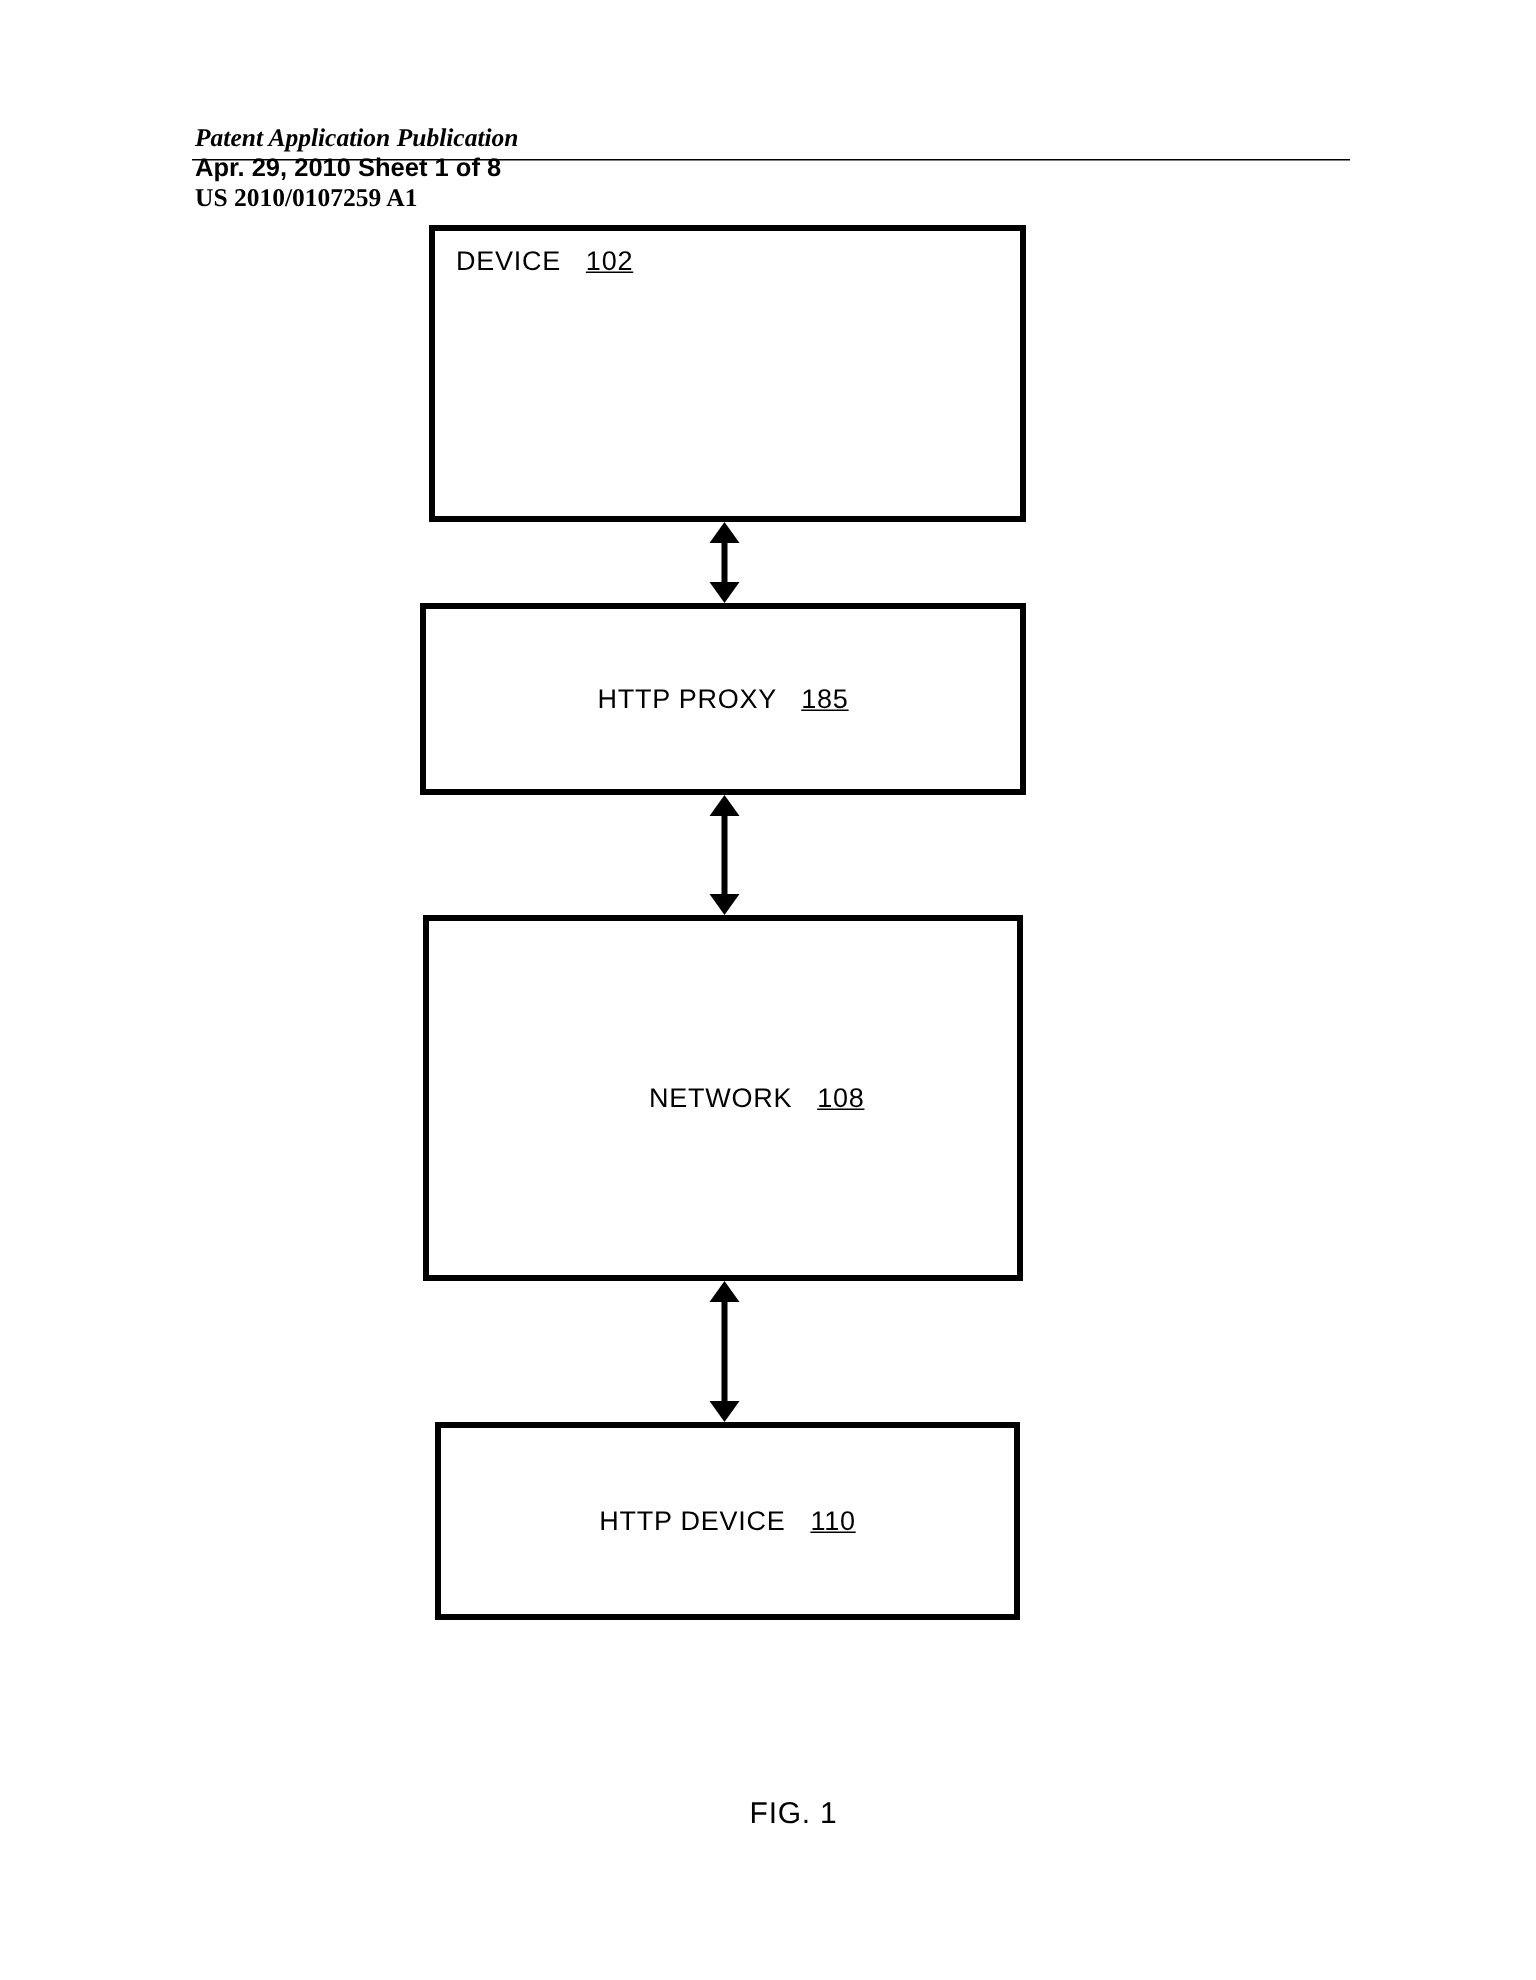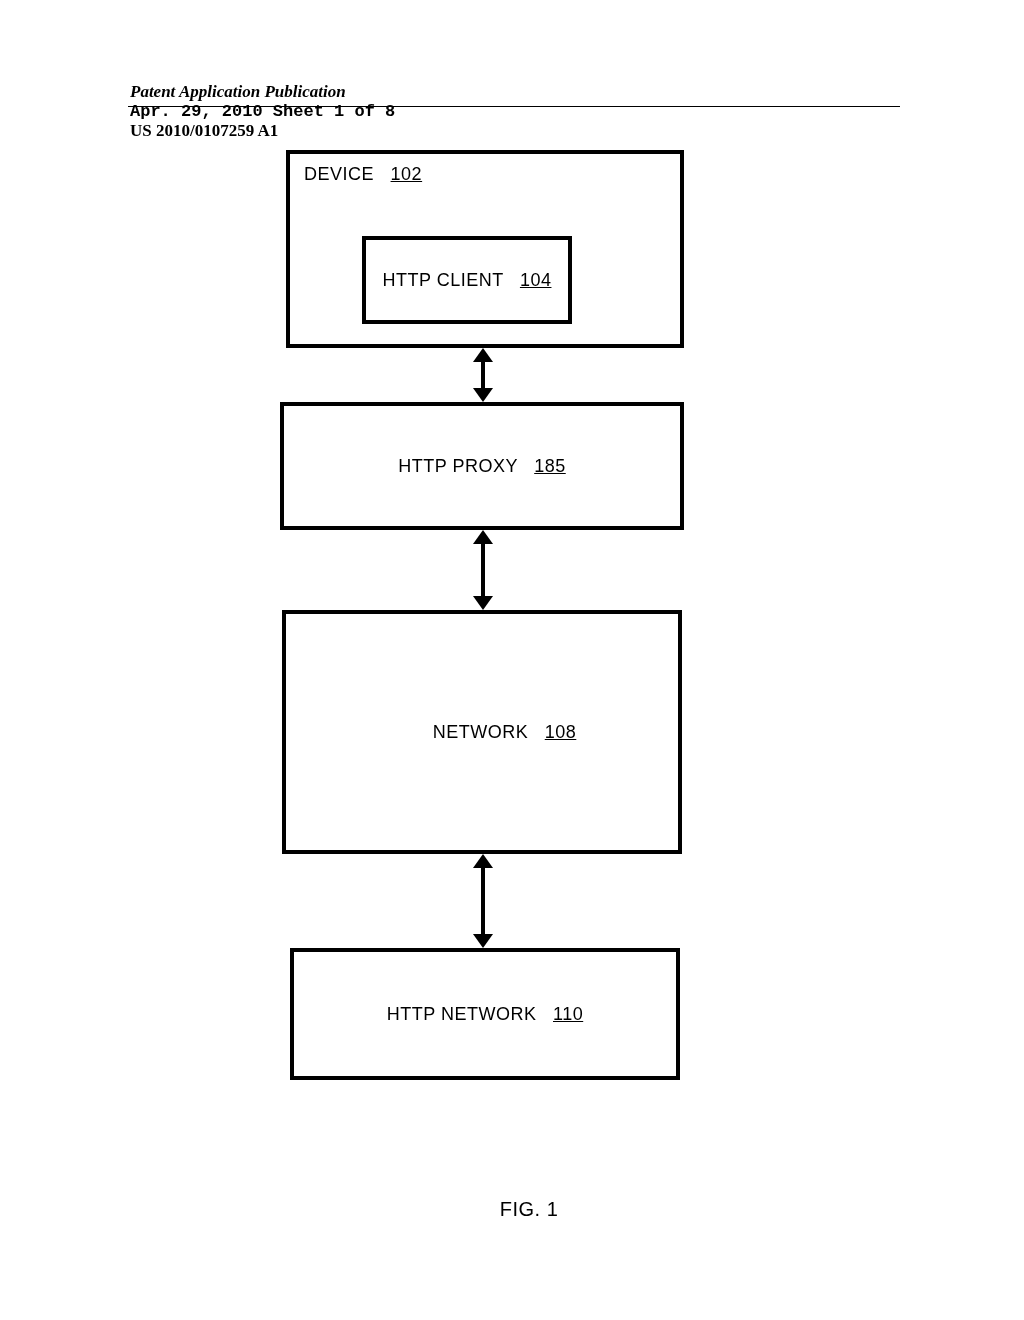--- a/index.html
+++ b/index.html
@@ -22,21 +22,21 @@
     font-size: 17px;
     flex-direction: column;
   }
   .header-left {
     font-weight: bold;
     font-style: italic;
     font-family: "Times New Roman", Times, serif;
   }
   .header-center {
     font-weight: bold;
-    font-family: Liberation Mono, monospace;
+    font-family: Liberation Sans, sans-serif;
     text-align: center;
   }
   .header-right {
     font-weight: bold;
     font-family: "Times New Roman", Times, serif;
     text-align: right;
   }
   .header-rule {
     position: absolute;
     top: 106px;
@@ -180,27 +180,20 @@
 <div class="header-rule"></div>
 
 <div class="diagram-area">
 
   <div class="box device-box">
     <div class="box-label device-label">
       <span>DEVICE</span>
       <span>&nbsp;</span>
       <span class="refnum">102</span>
     </div>
-    <div class="client-box">
-      <div class="box-label">
-        <span>HTTP CLIENT</span>
-        <span>&nbsp;</span>
-        <span class="refnum">104</span>
-      </div>
-    </div>
   </div>
 
   <div class="biarrow arrow1"></div>
 
   <div class="box proxy-box">
     <div class="box-label">
       <span>HTTP PROXY</span>
       <span>&nbsp;</span>
       <span class="refnum">185</span>
     </div>
@@ -213,20 +206,20 @@
       <span>NETWORK</span>
       <span>&nbsp;</span>
       <span class="refnum">108</span>
     </div>
   </div>
 
   <div class="biarrow arrow3"></div>
 
   <div class="box server-box">
     <div class="box-label">
-      <span>HTTP NETWORK</span>
+      <span>HTTP DEVICE</span>
       <span>&nbsp;</span>
       <span class="refnum">110</span>
     </div>
   </div>
 
   <div class="fig-caption">FIG. 1</div>
 </div>
 
 </body></html>

